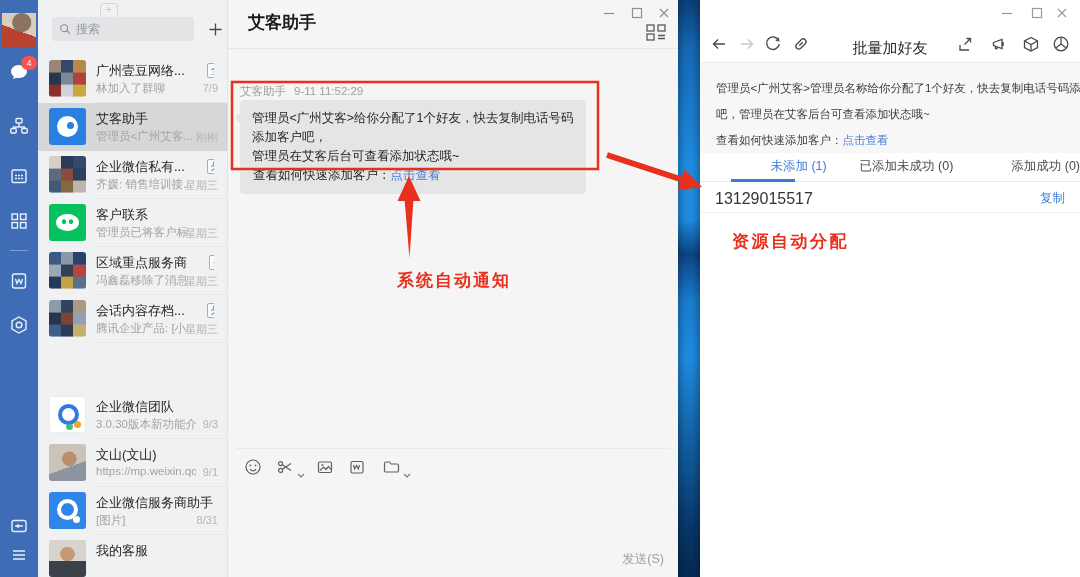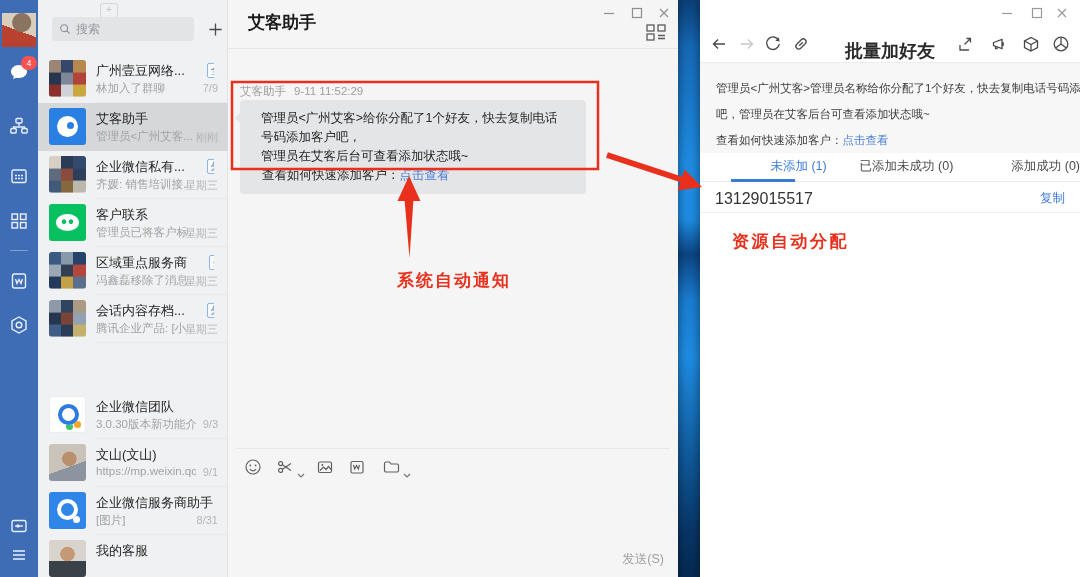--- a/index.html
+++ b/index.html
@@ -68,33 +68,33 @@
   
   .chat{position:absolute;left:228px;top:0;width:450px;height:577px;background:#f5f5f6;}
   .chat-title{position:absolute;left:20px;top:11px;font-size:17px;font-weight:bold;color:#1a1a1a;}
   .winctrl{position:absolute;top:6px;width:14px;height:14px;display:flex;align-items:center;justify-content:center;}
   .chat .wc-min{left:374px;}.chat .wc-max{left:402px;}.chat .wc-close{left:429px;}
   .panel-toggle{position:absolute;left:418px;top:24px;width:21px;height:17px;}
   .chat-header-line{position:absolute;left:0;top:48px;width:450px;height:1px;background:#e6e6e6;}
   .time-divider{position:absolute;left:0;top:56px;width:450px;text-align:center;font-size:11.5px;color:#9c9c9c;}
   .msg-meta{position:absolute;left:12px;top:84px;font-size:11.5px;color:#9e9e9e;}
   .msg-meta b{font-weight:normal;margin-right:8px;}
-  .bubble{position:absolute;left:12px;top:100px;width:346px;background:#e4e5e6;border-radius:4px;padding:9px 21px;box-sizing:border-box;
+  .bubble{position:absolute;left:12px;top:100px;width:346px;background:#e4e5e6;border-radius:4px;padding:9px 12px;box-sizing:border-box;
     font-size:12.5px;line-height:19px;color:#262626;}
   .bubble::before{content:"";position:absolute;left:-5px;top:13px;border:5px solid rgba(0,0,0,0);border-right-color:#e4e5e6;border-left:0;}
   .bubble a{color:#4a7fd4;text-decoration:none;}
   .chat-toolbar{position:absolute;left:8px;top:448px;width:434px;border-top:1px solid #e9e9ea;height:32px;}
   .tool{position:absolute;top:9px;width:18px;height:18px;}
   .chev{position:absolute;top:16px;width:8px;height:6px;}
   .send-label{position:absolute;right:14px;top:551px;font-size:12.5px;color:#a0a0a0;}
   
   .side-window{position:absolute;left:700px;top:0;width:380px;height:577px;background:#fff;box-shadow:-2px 0 8px rgba(0,0,0,.35);}
   .side-window .wc-min{left:300px;}.side-window .wc-max{left:330px;}.side-window .wc-close{left:355px;}
   .sp-tool{position:absolute;top:35px;width:18px;height:18px;}
-  .sp-title{position:absolute;left:0;top:39px;width:380px;text-align:center;font-size:18px;color:#2b2b2b;font-weight:700;}
+  .sp-title{position:absolute;left:0;top:39px;width:380px;text-align:center;font-size:15px;color:#2b2b2b;font-weight:400;}
   .sp-toolbar-line{position:absolute;left:0;top:62px;width:380px;height:1px;background:#ececec;}
   .notice{position:absolute;left:0;top:63px;width:380px;height:90px;background:#f7f7f8;box-sizing:border-box;padding:12px 16px 0;}
   .notice .nline{font-size:11.5px;color:#3d3d3d;line-height:26px;white-space:nowrap;}
   .notice a{color:#4a7fd4;text-decoration:none;}
   .tabs{position:absolute;left:0;top:153px;width:380px;height:29px;display:flex;border-bottom:1px solid #ebebeb;box-sizing:border-box;}
   .tab{flex:1;text-align:right;font-size:12.5px;color:#4a4a4a;line-height:26px;position:relative;}
   .tab.active{color:#3a7ad9;}
   .tab.active::after{content:"";position:absolute;left:50%;margin-left:-32px;bottom:-1px;width:64px;height:3px;background:#3a7ad9;}
   .phone-row{position:absolute;left:0;top:182px;width:380px;height:31px;border-bottom:1px solid #f0f0f1;box-sizing:border-box;}
   .phone-num{position:absolute;left:15px;top:8px;font-size:16px;color:#333;}

